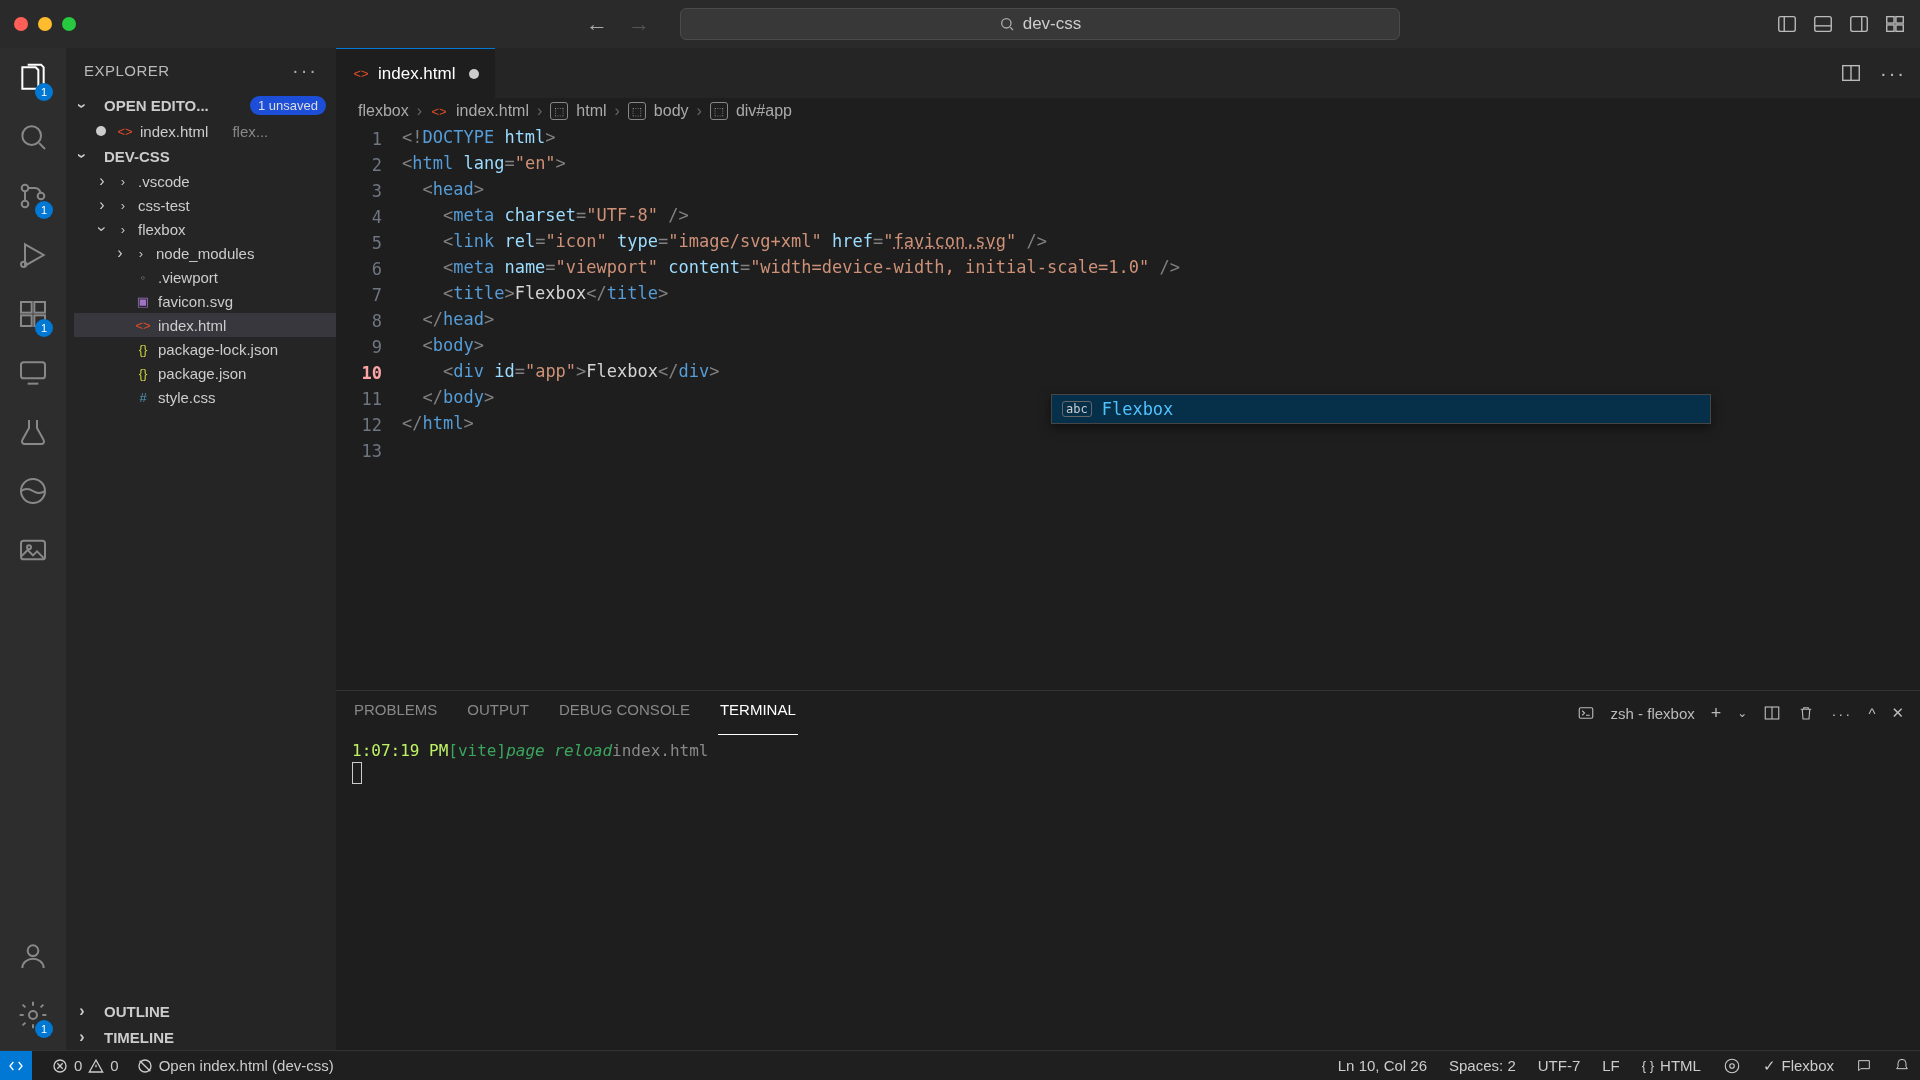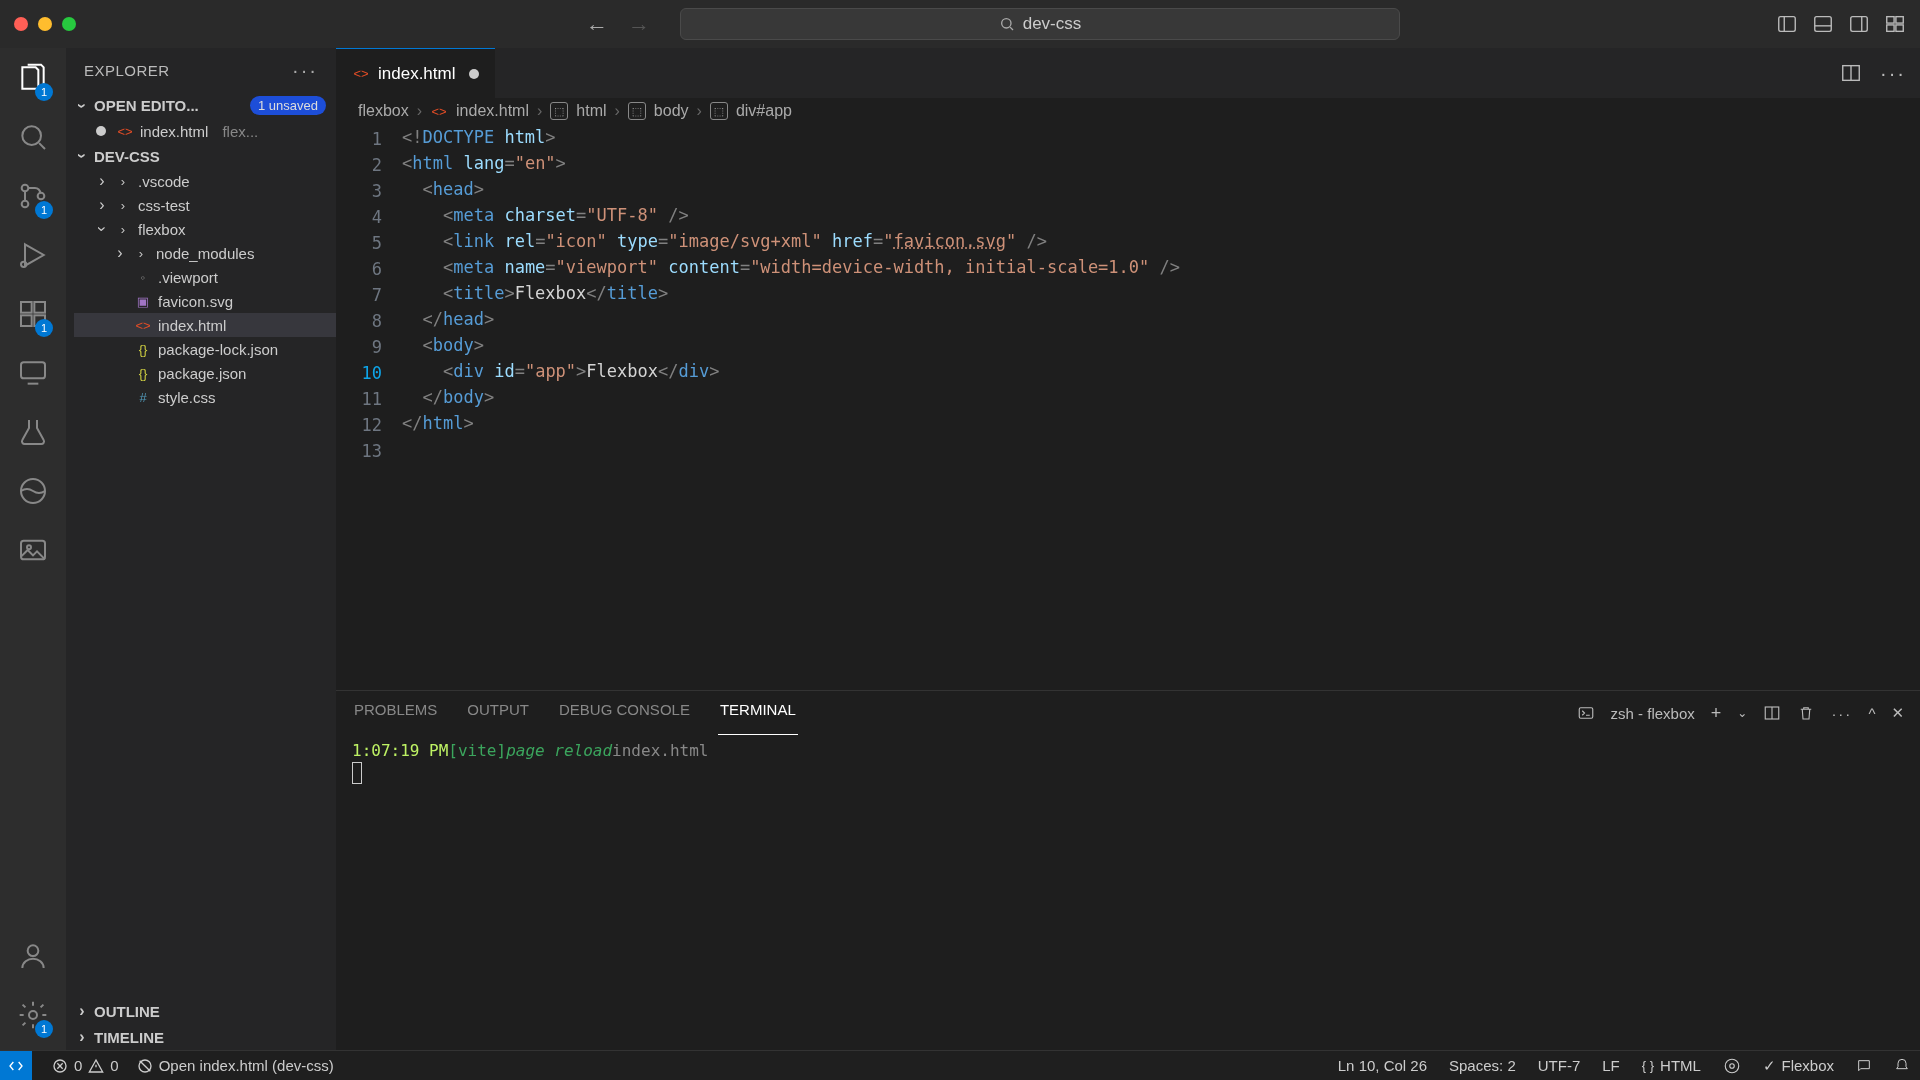--- a/index.html
+++ b/index.html
@@ -85,21 +85,21 @@
   height: 44px;
   display:flex; align-items:center;
   padding: 0 18px;
   color:#bbb;
   letter-spacing: 0.5px;
   justify-content: space-between;
 }
 .sidebar-header .dots { font-size: 20px; letter-spacing:2px; color:#aaa;}
 .section-header {
   padding: 4px 10px;
-  display:flex; align-items:center; gap:6px;
+  display:flex; align-items:center; gap:16px;
   color:#ccc; font-weight:bold; font-size:15px;
   cursor:pointer;
 }
 .chev::before { content:"›"; display:inline-block; transform: rotate(90deg); font-size:16px; color:#ccc; width:12px; text-align:center;}
 .chev.collapsed::before { transform: rotate(0deg); }
 .unsaved-badge {
   margin-left:auto;
   background:#1d4ed8;
   border-radius:10px;
   padding:2px 8px;
@@ -159,21 +159,21 @@
   position:relative;
 }
 .gutter {
   width: 66px;
   text-align:right;
   color:#6e7681;
   padding-top: 2px;
   user-select:none;
 }
 .gutter div { padding: 2px 20px 2px 0; height:26px; line-height:22px;}
-.gutter .current { color:#0ea5e9; }
+.gutter .current { color:#fca5a5;font-weight:bold; }
 .code {
   flex:1;
   padding-top:2px;
   white-space: pre;
   overflow:hidden;
 }
 .code .ln { height:26px; line-height:22px; display:block;}
 .tok-tag { color:#569cd6; }
 .tok-attr { color:#9cdcfe; }
 .tok-str { color:#ce9178; }
@@ -370,21 +370,21 @@
       <div class="section-header">
         <span class="chev"></span>
         <span>OPEN EDITO...</span>
         <span class="unsaved-badge">1 unsaved</span>
       </div>
       <div class="tree">
         <div class="tree-item" style="padding-left:22px">
           <span class="modified-dot"></span>
           <span class="file-icon fi-html">&lt;&gt;</span>
           <span>index.html</span>
-          <span style="color:#888;margin-left:8px">flex...</span>
+          <span style="color:#888;margin-left:18px">flex...</span>
         </div>
       </div>
       <div class="section-header">
         <span class="chev"></span>
         <span>DEV-CSS</span>
       </div>
       <div class="tree" id="file-tree">
           <div class="tree-item" style="padding-left: 22px;">
             <span class="chev collapsed"></span>
             <span class="file-icon fi-folder">›</span>
@@ -487,20 +487,26 @@
             <div>6</div>
             <div>7</div>
             <div>8</div>
             <div>9</div>
             <div class="current">10</div>
             <div>11</div>
             <div>12</div>
             <div>13</div>
           </div>
         <div class="code" id="code"><span class="ln"><span class="tok-br">&lt;!</span><span class="tok-tag">DOCTYPE</span> <span class="tok-attr">html</span><span class="tok-br">&gt;</span></span><span class="ln"><span class="tok-br">&lt;</span><span class="tok-tag">html</span> <span class="tok-attr">lang</span><span class="tok-br">=</span><span class="tok-str">"en"</span><span class="tok-br">&gt;</span></span><span class="ln">  <span class="tok-br">&lt;</span><span class="tok-tag">head</span><span class="tok-br">&gt;</span></span><span class="ln">    <span class="tok-br">&lt;</span><span class="tok-tag">meta</span> <span class="tok-attr">charset</span><span class="tok-br">=</span><span class="tok-str">"UTF-8"</span> <span class="tok-br">/&gt;</span></span><span class="ln">    <span class="tok-br">&lt;</span><span class="tok-tag">link</span> <span class="tok-attr">rel</span><span class="tok-br">=</span><span class="tok-str">"icon"</span> <span class="tok-attr">type</span><span class="tok-br">=</span><span class="tok-str">"image/svg+xml"</span> <span class="tok-attr">href</span><span class="tok-br">=</span><span class="tok-str">"<span class="tok-link">favicon.svg</span>"</span> <span class="tok-br">/&gt;</span></span><span class="ln">    <span class="tok-br">&lt;</span><span class="tok-tag">meta</span> <span class="tok-attr">name</span><span class="tok-br">=</span><span class="tok-str">"viewport"</span> <span class="tok-attr">content</span><span class="tok-br">=</span><span class="tok-str">"width=device-width, initial-scale=1.0"</span> <span class="tok-br">/&gt;</span></span><span class="ln">    <span class="tok-br">&lt;</span><span class="tok-tag">title</span><span class="tok-br">&gt;</span><span class="tok-txt">Flexbox</span><span class="tok-br">&lt;/</span><span class="tok-tag">title</span><span class="tok-br">&gt;</span></span><span class="ln">  <span class="tok-br">&lt;/</span><span class="tok-tag">head</span><span class="tok-br">&gt;</span></span><span class="ln">  <span class="tok-br">&lt;</span><span class="tok-tag">body</span><span class="tok-br">&gt;</span></span><span class="ln">    <span class="tok-br">&lt;</span><span class="tok-tag">div</span> <span class="tok-attr">id</span><span class="tok-br">=</span><span class="tok-str">"app"</span><span class="tok-br">&gt;</span><span class="tok-txt">Flexbox</span><span class="tok-br">&lt;/</span><span class="tok-tag">div</span><span class="tok-br">&gt;</span></span><span class="ln">  <span class="tok-br">&lt;/</span><span class="tok-tag">body</span><span class="tok-br">&gt;</span></span><span class="ln"><span class="tok-br">&lt;/</span><span class="tok-tag">html</span><span class="tok-br">&gt;</span></span><span class="ln"></span></div>
+        <div class="autocomplete">
+          <div class="autocomplete-item">
+            <span class="ac-label">abc</span>
+            <span class="ac-text">Flexbox</span>
+          </div>
+        </div>
       </div>
       <div class="panel">
         <div class="panel-tabs">
           <span class="ptab">PROBLEMS</span>
           <span class="ptab">OUTPUT</span>
           <span class="ptab">DEBUG CONSOLE</span>
           <span class="ptab active">TERMINAL</span>
           <div class="panel-tabs-right">
             <svg viewBox="0 0 24 24" fill="none" stroke="#bbb" stroke-width="1.5">
                 <rect x="3" y="5" width="18" height="14" rx="2"></rect>

